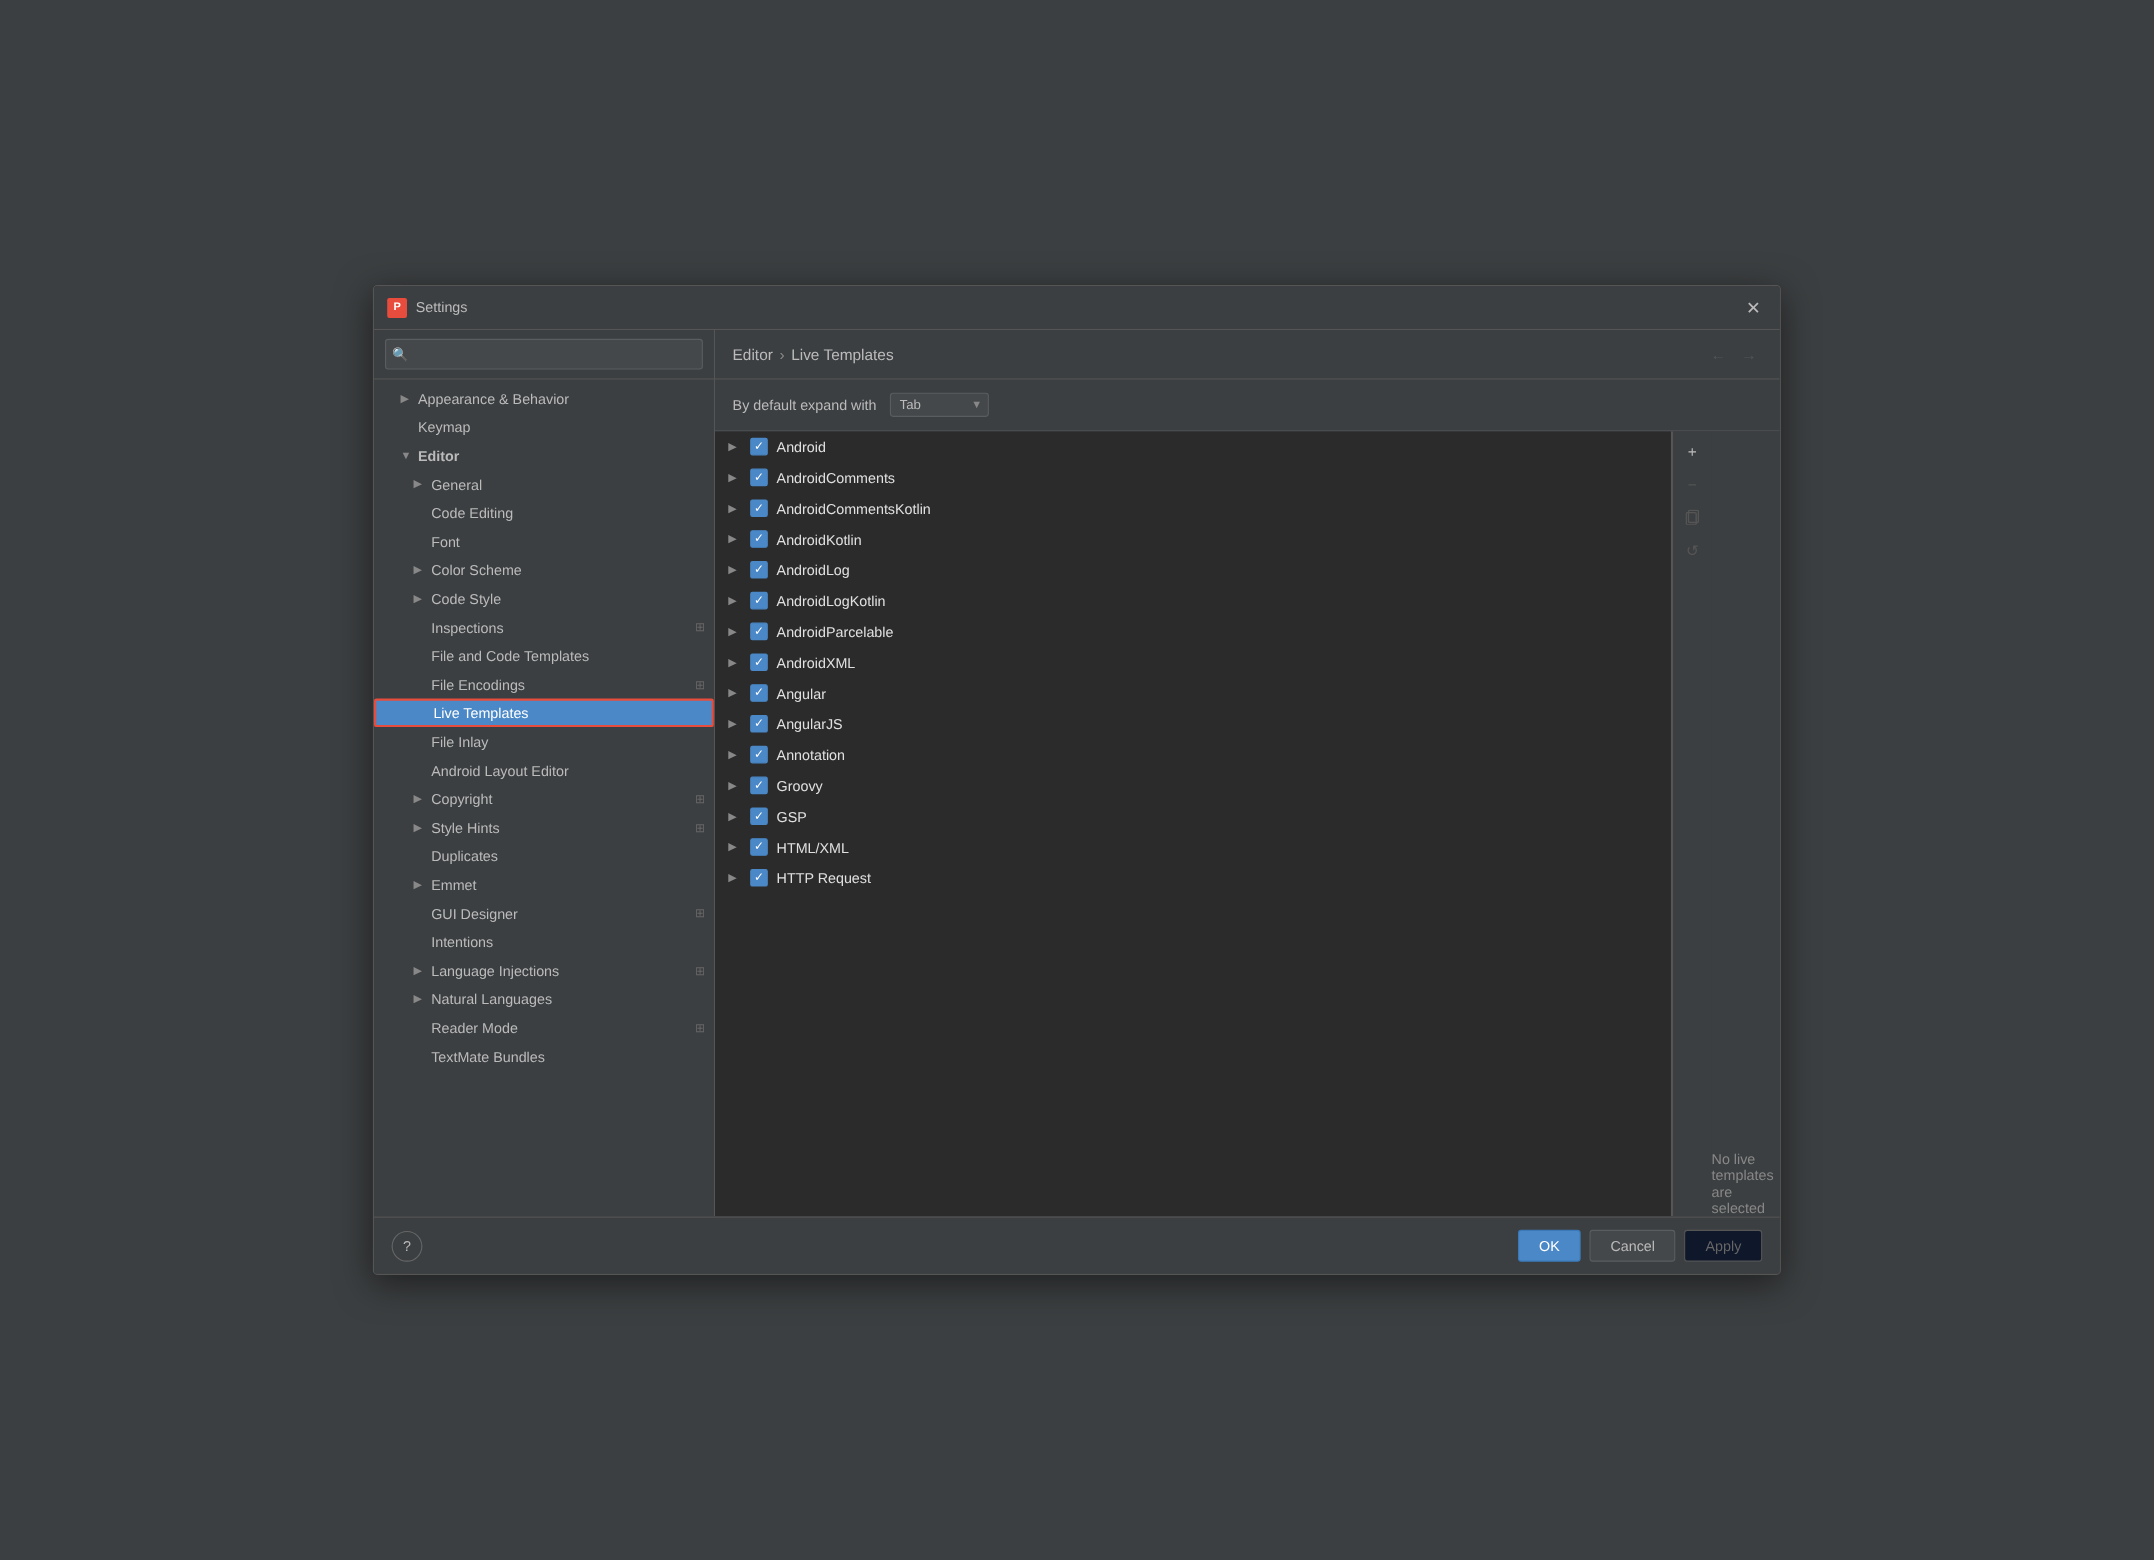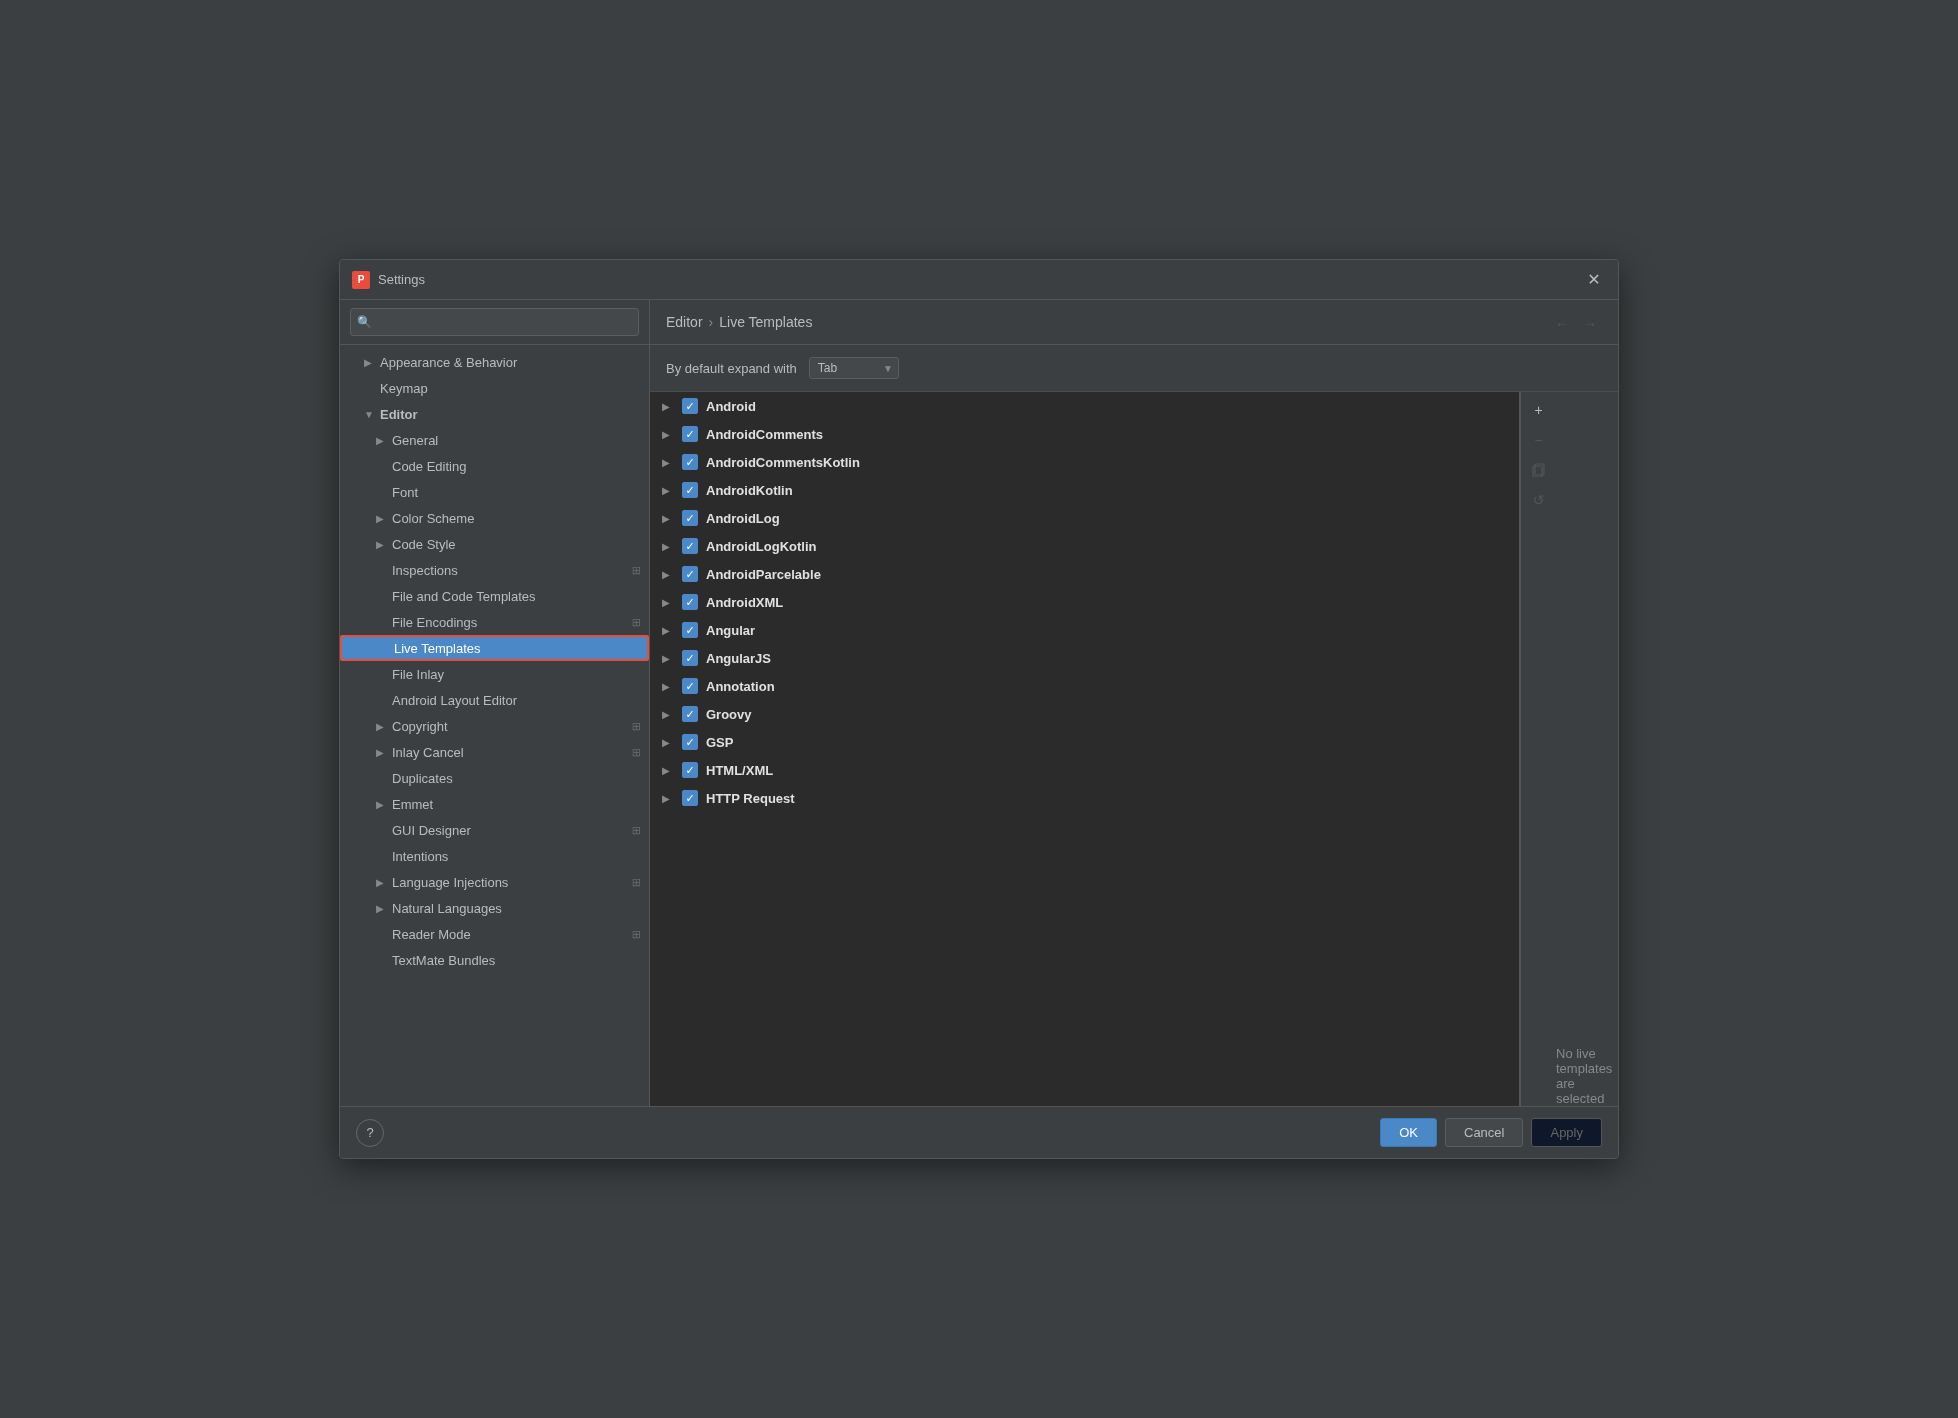--- a/index.html
+++ b/index.html
@@ -267,21 +267,21 @@
       align-items: center;
       justify-content: center;
       flex-shrink: 0;
     }
     .item-checkbox-check {
       color: white;
       font-size: 11px;
       line-height: 1;
     }
     .item-name {
-      font-weight: bold;
+      font-weight: normal;
       color: #e0e0e0;
     }
     
     .sidebar-actions {
       width: 36px;
       background: #3c3f41;
       border-left: 1px solid #555;
       display: flex;
       flex-direction: column;
       align-items: center;
@@ -464,21 +464,21 @@
           </div>
 
           <div class="tree-item tree-item-indent-2">
             <span class="expand-arrow">▶</span>
             <span class="tree-item-label">Copyright</span>
             <span class="settings-icon">⊞</span>
           </div>
 
           <div class="tree-item tree-item-indent-2">
             <span class="expand-arrow">▶</span>
-            <span class="tree-item-label">Inlay Cancel</span>
+            <span class="tree-item-label">Style Hints</span>
             <span class="settings-icon">⊞</span>
           </div>
 
           <div class="tree-item tree-item-indent-2">
             <span class="expand-arrow"></span>
             <span class="tree-item-label">Duplicates</span>
           </div>
 
           <div class="tree-item tree-item-indent-2">
             <span class="expand-arrow">▶</span>

